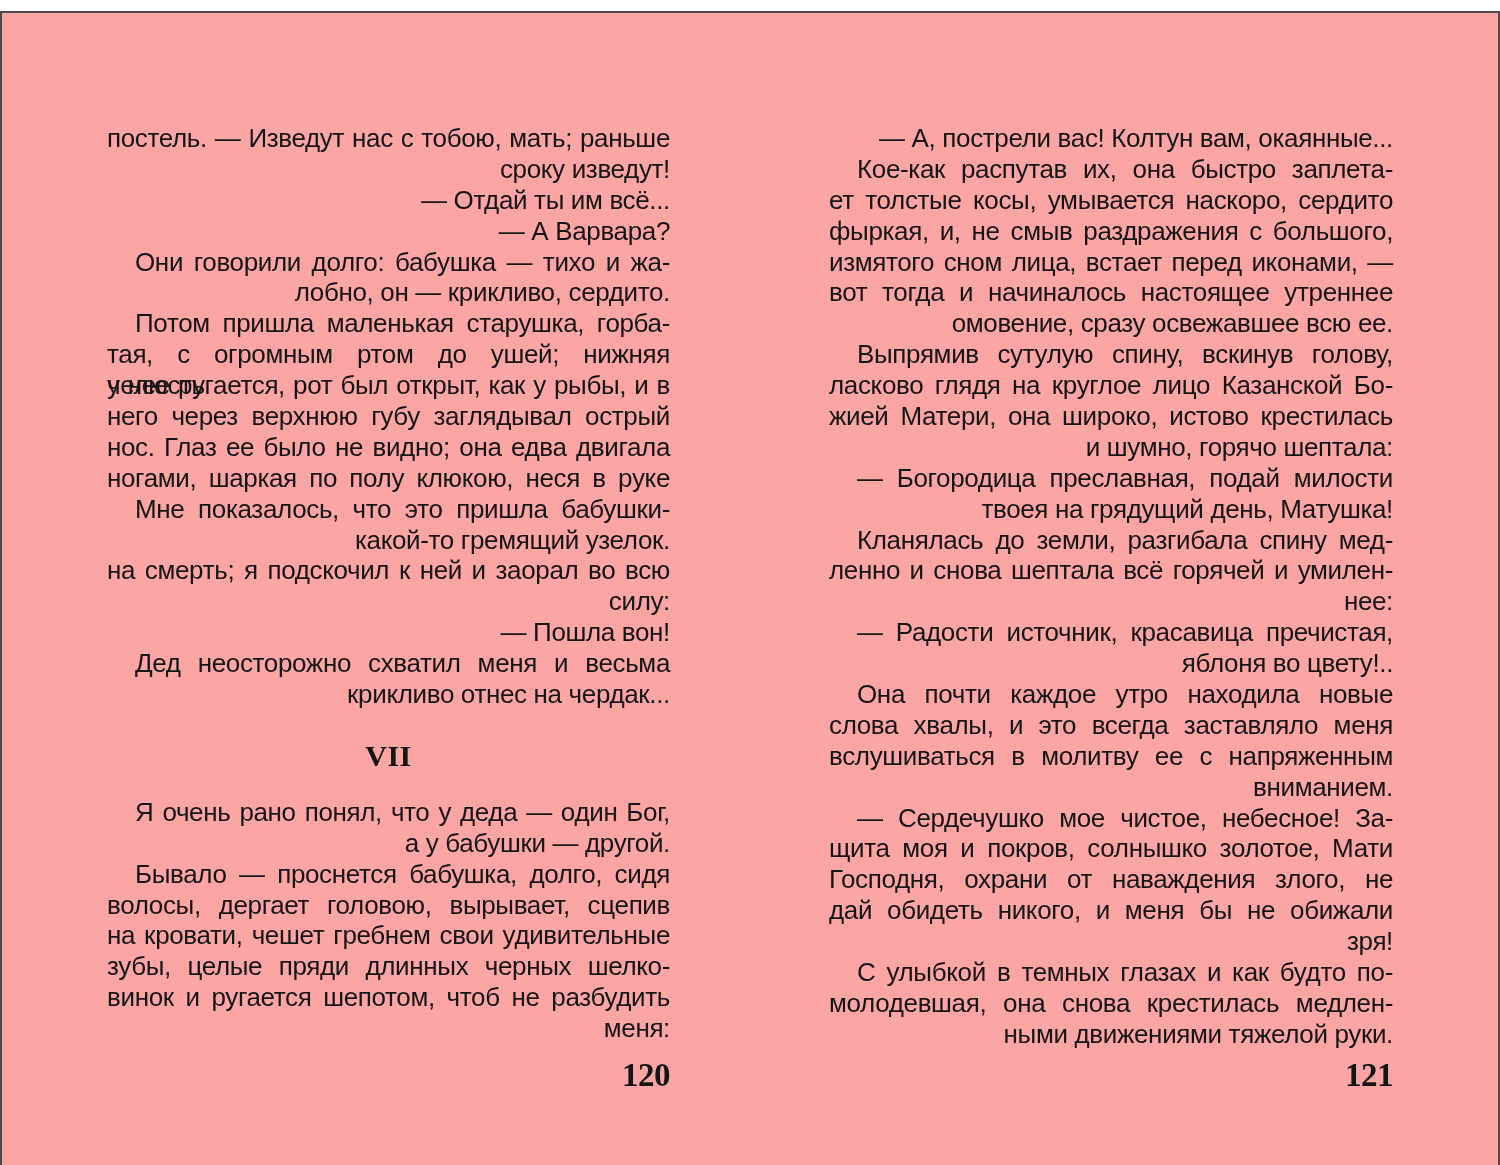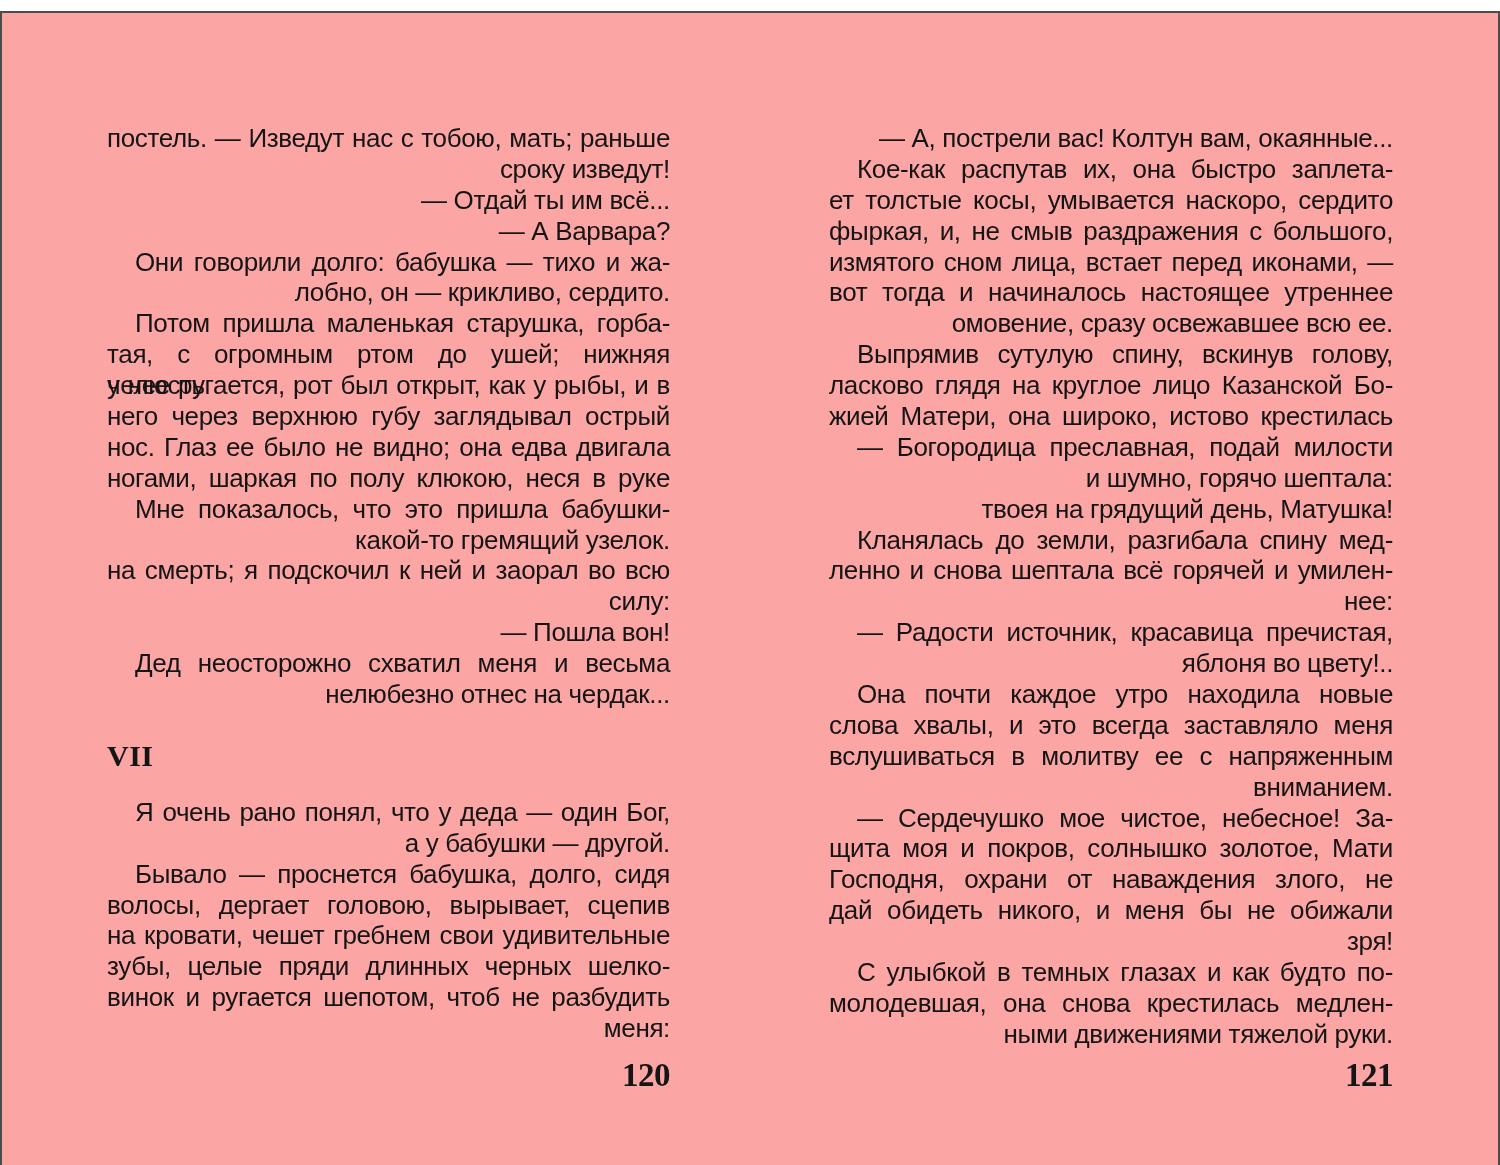--- a/index.html
+++ b/index.html
@@ -44,21 +44,21 @@
     text-align: justify;
     text-align-last: justify;
     text-justify: inter-word;
   }
   .line.ind { padding-left: 28px; }
   .chapter-heading {
     margin-top: 30px;
     margin-bottom: 25px;
     height: 32px;
     line-height: 32px;
-    text-align: left;
+    text-align: center;
     font-family: "Liberation Serif", serif;
     font-weight: bold;
     font-size: 30px;
     letter-spacing: 0.5px;
     color: #151515;
   }
   .page-number {
     position: absolute;
     top: 1046px;
     text-align: right;
@@ -89,21 +89,21 @@
       <div class="line just">у нее ругается, рот был открыт, как у рыбы, и в</div>
       <div class="line just">него через верхнюю губу заглядывал острый</div>
       <div class="line just">нос. Глаз ее было не видно; она едва двигала</div>
       <div class="line just">ногами, шаркая по полу клюкою, неся в руке</div>
       <div class="line just ind">Мне показалось, что это пришла бабушки-</div>
       <div class="line">какой-то гремящий узелок.</div>
       <div class="line just">на смерть; я подскочил к ней и заорал во всю</div>
       <div class="line">силу:</div>
       <div class="line ind">— Пошла вон!</div>
       <div class="line just ind">Дед неосторожно схватил меня и весьма</div>
-      <div class="line">нелюбезно отнес на чердак...</div>
+      <div class="line">крикливо отнес на чердак...</div>
       <div class="chapter-heading">VII</div>
       <div class="line just ind">Я очень рано понял, что у деда — один Бог,</div>
       <div class="line">а у бабушки — другой.</div>
       <div class="line just ind">Бывало — проснется бабушка, долго, сидя</div>
       <div class="line just">волосы, дергает головою, вырывает, сцепив</div>
       <div class="line just">на кровати, чешет гребнем свои удивительные</div>
       <div class="line just">зубы, целые пряди длинных черных шелко-</div>
       <div class="line just">винок и ругается шепотом, чтоб не разбудить</div>
       <div class="line">меня:</div>
     </section>
@@ -112,22 +112,22 @@
       <div class="line ind">— А, пострели вас! Колтун вам, окаянные...</div>
       <div class="line just ind">Кое-как распутав их, она быстро заплета-</div>
       <div class="line just">ет толстые косы, умывается наскоро, сердито</div>
       <div class="line just">фыркая, и, не смыв раздражения с большого,</div>
       <div class="line just">измятого сном лица, встает перед иконами, —</div>
       <div class="line just">вот тогда и начиналось настоящее утреннее</div>
       <div class="line">омовение, сразу освежавшее всю ее.</div>
       <div class="line just ind">Выпрямив сутулую спину, вскинув голову,</div>
       <div class="line just">ласково глядя на круглое лицо Казанской Бо-</div>
       <div class="line just">жией Матери, она широко, истово крестилась</div>
+      <div class="line">и шумно, горячо шептала:</div>
       <div class="line just ind">— Богородица преславная, подай милости</div>
-      <div class="line">и шумно, горячо шептала:</div>
       <div class="line">твоея на грядущий день, Матушка!</div>
       <div class="line just ind">Кланялась до земли, разгибала спину мед-</div>
       <div class="line just">ленно и снова шептала всё горячей и умилен-</div>
       <div class="line">нее:</div>
       <div class="line just ind">— Радости источник, красавица пречистая,</div>
       <div class="line">яблоня во цвету!..</div>
       <div class="line just ind">Она почти каждое утро находила новые</div>
       <div class="line just">слова хвалы, и это всегда заставляло меня</div>
       <div class="line just">вслушиваться в молитву ее с напряженным</div>
       <div class="line">вниманием.</div>

